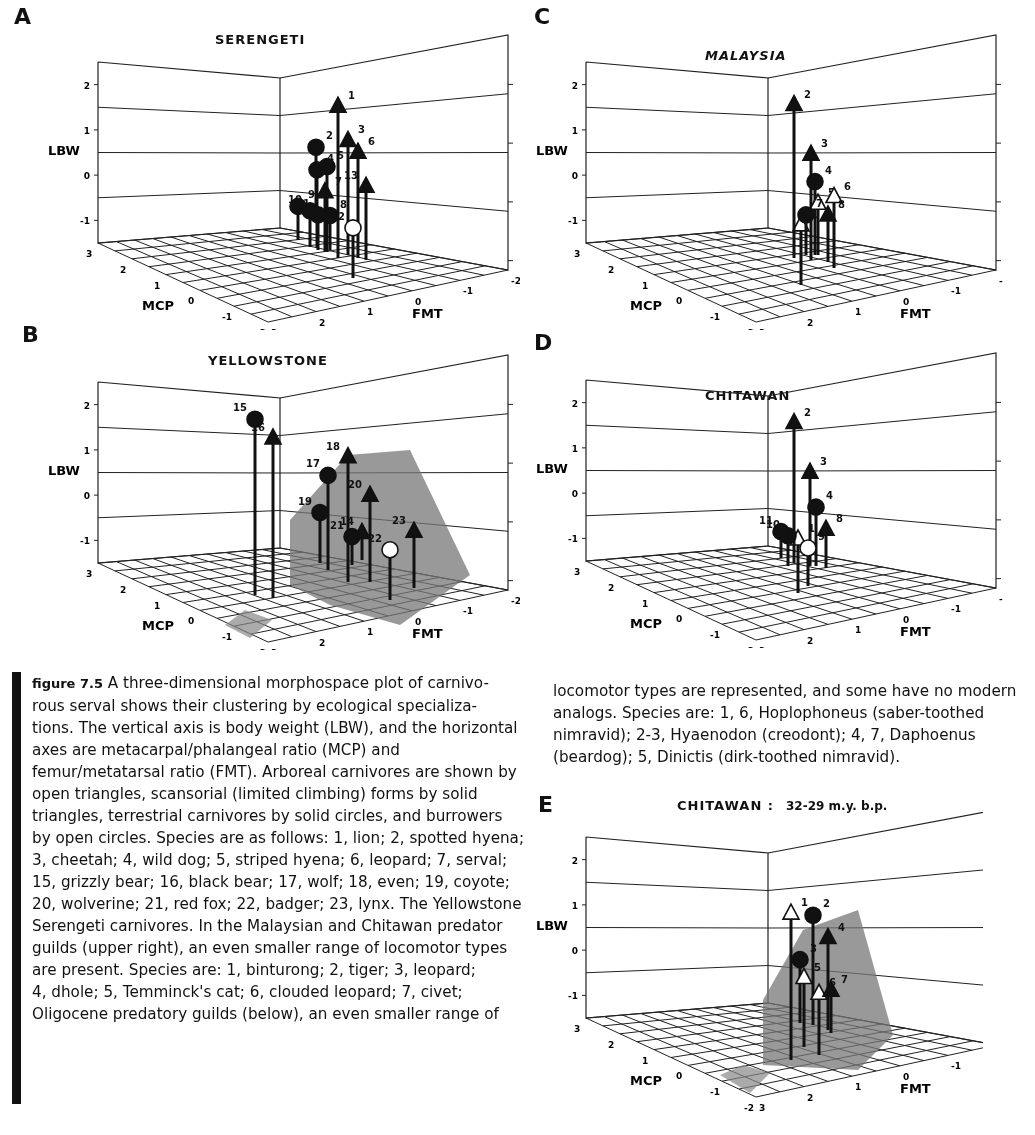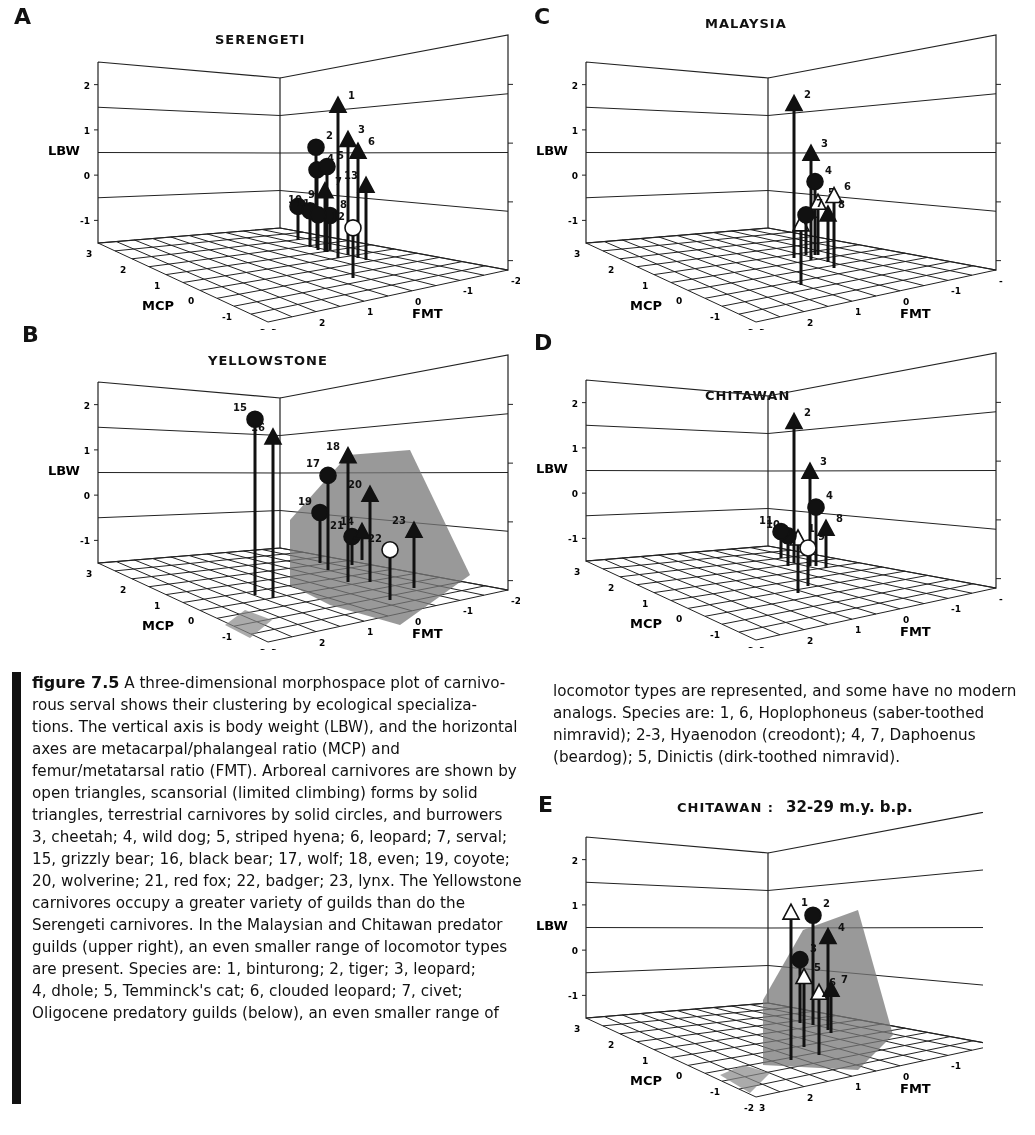--- a/index.html
+++ b/index.html
@@ -1,24 +1,24 @@
 <!DOCTYPE html>
 <html><head>
 <meta charset="utf-8">
 <style>
   html,body{margin:0;padding:0;background:#fff;}
   body{width:1035px;height:1135px;position:relative;overflow:hidden;font-family:"Liberation Sans",sans-serif;color:#111;}
   .panel{position:absolute;}
   .panel-letter{position:absolute;font-weight:bold;font-size:22px;font-family:"DejaVu Sans",sans-serif;}
   .panel-title{position:absolute;font-weight:bold;font-size:13px;letter-spacing:1px;font-family:"DejaVu Sans",sans-serif;}
-  .panel-sub{font-size:15px;font-weight:bold;letter-spacing:0;margin-left:12px;}
+  .panel-sub{font-size:12px;font-weight:bold;letter-spacing:0;margin-left:12px;}
   svg text{font-family:"DejaVu Sans",sans-serif;}
   .caption{position:absolute;font-family:"DejaVu Sans",sans-serif;font-size:15.2px;line-height:22px;color:#111;}
   .caption-bar{position:absolute;left:12px;top:672px;width:9px;height:432px;background:#111;}
-  .cap-lead{font-weight:bold;font-size:16px;}
+  .cap-lead{font-weight:bold;font-size:13px;}
   .cap-line{display:block;white-space:nowrap;}
 </style>
 </head>
 <body>
 
 <div class="panel" style="left:0;top:0;width:520px;height:330px;">
   <div class="panel-letter" style="left:14px;top:4px;">A</div>
   <div class="panel-title" style="left:215px;top:32px;">SERENGETI</div>
   <svg class="plot" width="520" height="330" style="position:absolute;left:0;top:0;">
       <polyline points="98,62 280,78 280,228 98,243 98,62" fill="none" stroke="#222" stroke-width="1.2"></polyline>
@@ -209,21 +209,21 @@
       <circle cx="390" cy="229.75" r="8" fill="#fff" stroke="#111" stroke-width="1.6"></circle>
       <text x="368" y="221.75" font-size="10" font-weight="bold" fill="#111">22</text>
       <line x1="414" y1="268" x2="414" y2="212.2" stroke="#111" stroke-width="3"></line>
       <polygon points="414,202.2 406,217.2 422,217.2" fill="#111" stroke="#111" stroke-width="1.6"></polygon>
       <text x="392" y="204.2" font-size="10" font-weight="bold" fill="#111">23</text>
     </svg>
 </div>
 
 <div class="panel" style="left:520px;top:0;width:515px;height:330px;">
   <div class="panel-letter" style="left:14px;top:4px;">C</div>
-  <div class="panel-title" style="left:185px;top:16px;">MALAYSIA</div>
+  <div class="panel-title" style="left:185px;top:48px;font-style:italic;">MALAYSIA</div>
   <svg class="plot" width="515" height="330" style="position:absolute;left:-32px;top:0;">
       <polyline points="98,62 280,78 280,228 98,243 98,62" fill="none" stroke="#222" stroke-width="1.2"></polyline>
       <polyline points="280,78 508,35 508,270 280,228" fill="none" stroke="#222" stroke-width="1.2"></polyline>
       <polyline points="98,107.25 280,115.5 508,93.75" fill="none" stroke="#222" stroke-width="1"></polyline>
       <polyline points="98,152.5 280,153 508,152.5" fill="none" stroke="#222" stroke-width="1"></polyline>
       <polyline points="98,197.75 280,190.5 508,211.25" fill="none" stroke="#222" stroke-width="1"></polyline>
       <line x1="94" y1="84.625" x2="98" y2="84.625" stroke="#222"></line>
       <text x="90" y="88.625" font-size="9" font-weight="bold" text-anchor="end">2</text>
       <line x1="508" y1="84.375" x2="513" y2="84.375" stroke="#222"></line>
       <line x1="94" y1="129.875" x2="98" y2="129.875" stroke="#222"></line>
@@ -390,24 +390,24 @@
 
 <div class="caption-bar"></div>
 <div class="caption" style="left:32px;top:672px;width:500px;">
   <span class="cap-line"><span class="cap-lead">figure 7.5</span>&nbsp;<span>A three-dimensional morphospace plot of carnivo-</span></span>
   <span class="cap-line">rous serval shows their clustering by ecological specializa-</span>
   <span class="cap-line">tions. The vertical axis is body weight (LBW), and the horizontal</span>
   <span class="cap-line">axes are metacarpal/phalangeal ratio (MCP) and</span>
   <span class="cap-line">femur/metatarsal ratio (FMT). Arboreal carnivores are shown by</span>
   <span class="cap-line">open triangles, scansorial (limited climbing) forms by solid</span>
   <span class="cap-line">triangles, terrestrial carnivores by solid circles, and burrowers</span>
+  <span class="cap-line">by open circles. Species are as follows: 1, lion; 2, spotted hyena;</span>
   <span class="cap-line">3, cheetah; 4, wild dog; 5, striped hyena; 6, leopard; 7, serval;</span>
   <span class="cap-line">15, grizzly bear; 16, black bear; 17, wolf; 18, even; 19, coyote;</span>
   <span class="cap-line">20, wolverine; 21, red fox; 22, badger; 23, lynx. The Yellowstone</span>
-  <span class="cap-line">carnivores occupy a greater variety of guilds than do the</span>
   <span class="cap-line">Serengeti carnivores. In the Malaysian and Chitawan predator</span>
   <span class="cap-line">guilds (upper right), an even smaller range of locomotor types</span>
   <span class="cap-line">are present. Species are: 1, binturong; 2, tiger; 3, leopard;</span>
   <span class="cap-line">4, dhole; 5, Temminck's cat; 6, clouded leopard; 7, civet;</span>
   <span class="cap-line">Oligocene predatory guilds (below), an even smaller range of</span>
 </div>
 <div class="caption" style="left:553px;top:680px;width:470px;">
   <span class="cap-line">locomotor types are represented, and some have no modern</span>
   <span class="cap-line">analogs. Species are: 1, 6, Hoplophoneus (saber-toothed</span>
   <span class="cap-line">nimravid); 2-3, Hyaenodon (creodont); 4, 7, Daphoenus</span>

